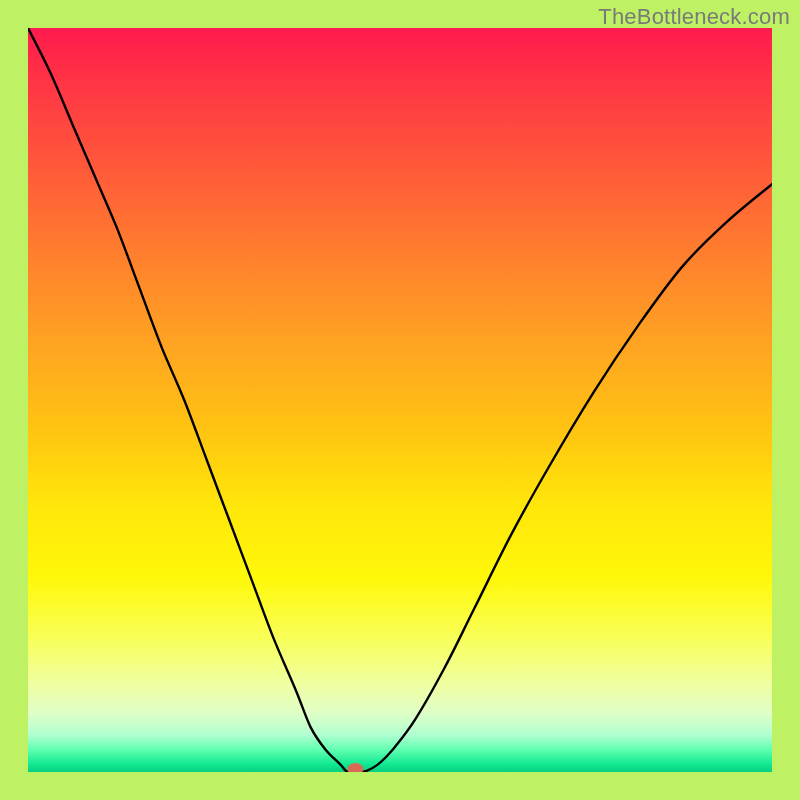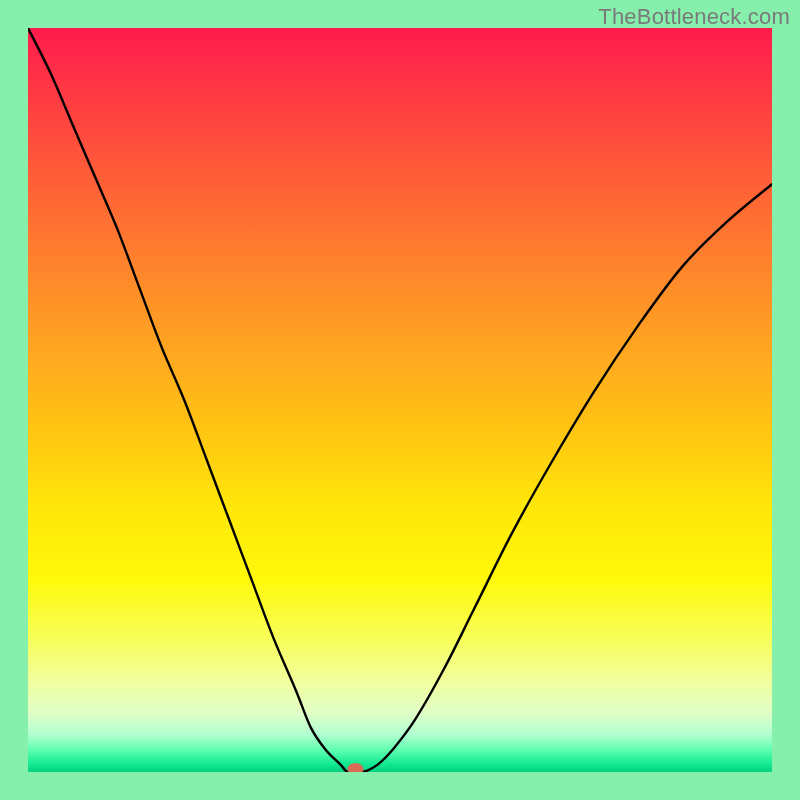--- a/index.html
+++ b/index.html
@@ -8,21 +8,21 @@
     width: 800px;
     height: 800px;
     overflow: hidden;
     background: #000;
     font-family: Arial, Helvetica, sans-serif;
   }
   .frame {
     position: relative;
     width: 800px;
     height: 800px;
-    background: #86efac;
+    background: #bef264;
   }
   .plot-area {
     position: absolute;
     left: 28px;
     top: 28px;
     width: 744px;
     height: 744px;
     overflow: hidden;
   }
   .gradient {

